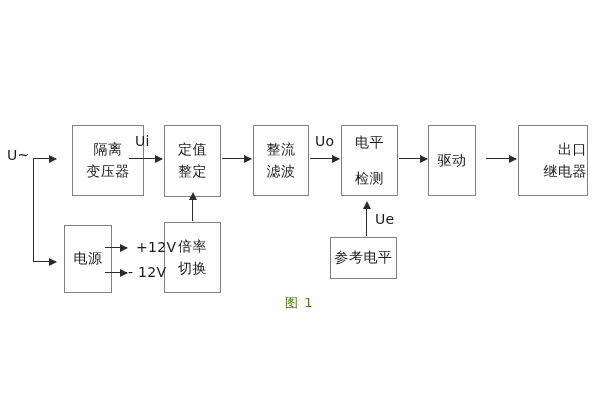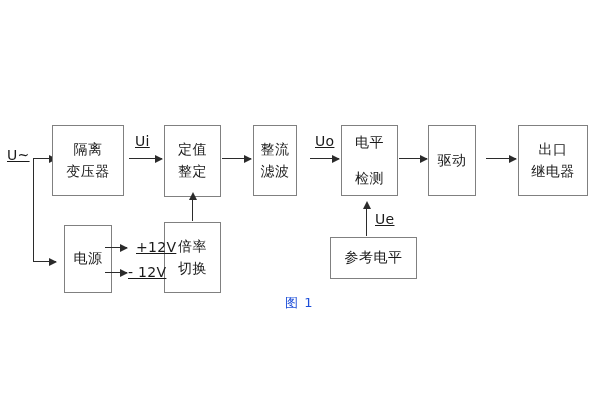--- a/index.html
+++ b/index.html
@@ -30,25 +30,24 @@
     letter-spacing: 0.5px;
     white-space: nowrap;
   }
   .box .ln { display: block; }
   .label {
     position: absolute;
     color: #1a1a1a;
     font-size: 14px;
     white-space: nowrap;
     letter-spacing: 0.3px;
-    text-decoration: underline;
   }
   .caption {
     position: absolute;
-    color: #1d4ed8;
+    color: #4d7c0f;
     font-size: 13px;
     white-space: nowrap;
     letter-spacing: 1px;
   }
   
   .h-arrow {
     position: absolute;
     height: 0;
     border-top: 1.5px solid #2b2b2b;
   }
@@ -97,59 +96,59 @@
 
 <div id="canvas">
 
   <div class="label" style="left:7px; top:147px;">U~</div>
 
   <div class="h-line" style="left:33px; top:158px; width:12px;"></div>
   <div class="v-line" style="left:33px; top:158px; height:103px;"></div>
   <div class="h-arrow" style="left:33px; top:158px; width:23px;"></div>
   <div class="h-arrow" style="left:33px; top:261px; width:23px;"></div>
 
-  <div class="box" style="left:52px; top:125px; width:72px; height:71px;">
+  <div class="box" style="left:72px; top:125px; width:72px; height:71px;">
     <span class="ln">隔离</span>
     <span class="ln">变压器</span>
   </div>
 
   <div class="box" style="left:164px; top:125px; width:57px; height:72px;">
     <span class="ln">定值</span>
     <span class="ln">整定</span>
   </div>
 
-  <div class="box" style="left:253px; top:125px; width:44px; height:71px;">
+  <div class="box" style="left:253px; top:125px; width:56px; height:71px;">
     <span class="ln">整流</span>
     <span class="ln">滤波</span>
   </div>
 
   <div class="box" style="left:341px; top:125px; width:57px; height:71px;gap:14px;">
     <span class="ln">电平</span>
     <span class="ln">检测</span>
   </div>
 
   <div class="box" style="left:428px; top:125px; width:48px; height:71px;">
     <span class="ln">驱动</span>
   </div>
 
-  <div class="box" style="left:518px; top:125px; width:70px; height:71px;">
+  <div class="box" style="left:518px; top:125px; width:70px; height:71px;align-items:flex-end;">
     <span class="ln">出口</span>
     <span class="ln">继电器</span>
   </div>
 
   <div class="box" style="left:64px; top:225px; width:48px; height:68px;">
     <span class="ln">电源</span>
   </div>
 
   <div class="box" style="left:164px; top:222px; width:57px; height:71px;">
     <span class="ln">倍率</span>
     <span class="ln">切换</span>
   </div>
 
-  <div class="box" style="left:330px; top:237px; width:87px; height:42px;">
+  <div class="box" style="left:330px; top:237px; width:67px; height:42px;">
     <span class="ln">参考电平</span>
   </div>
 
   <div class="h-arrow" style="left:129px; top:158px; width:33px;"></div>
   <div class="h-arrow" style="left:222px; top:158px; width:29px;"></div>
   <div class="h-arrow" style="left:310px; top:158px; width:29px;"></div>
   <div class="h-arrow" style="left:399px; top:158px; width:28px;"></div>
   <div class="h-arrow" style="left:486px; top:158px; width:30px;"></div>
 
   <div class="label" style="left:135px; top:133px;">Ui</div>

